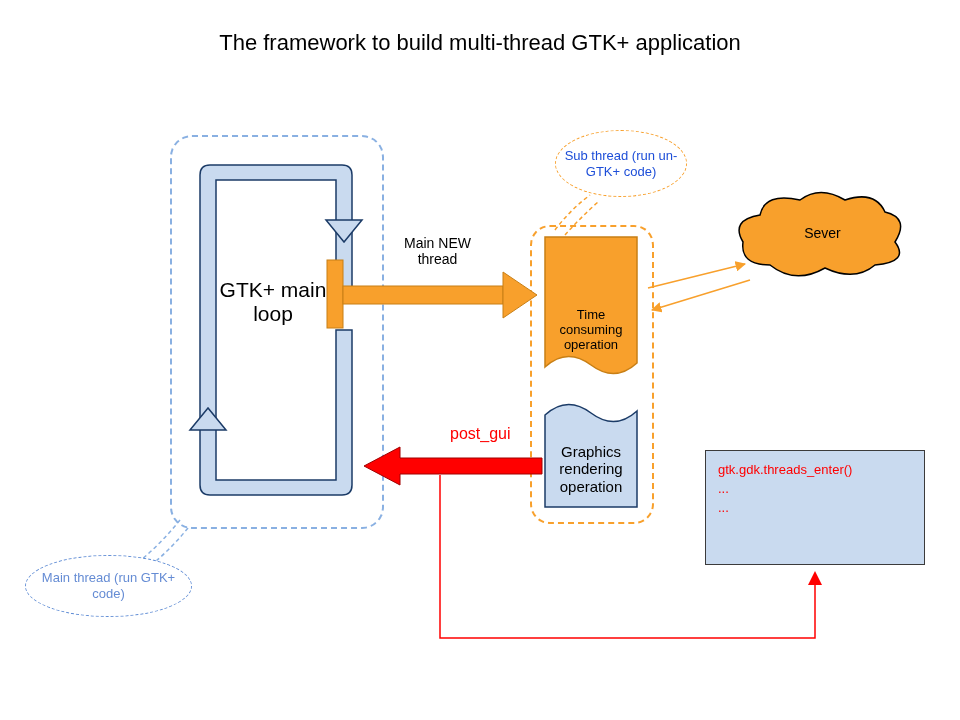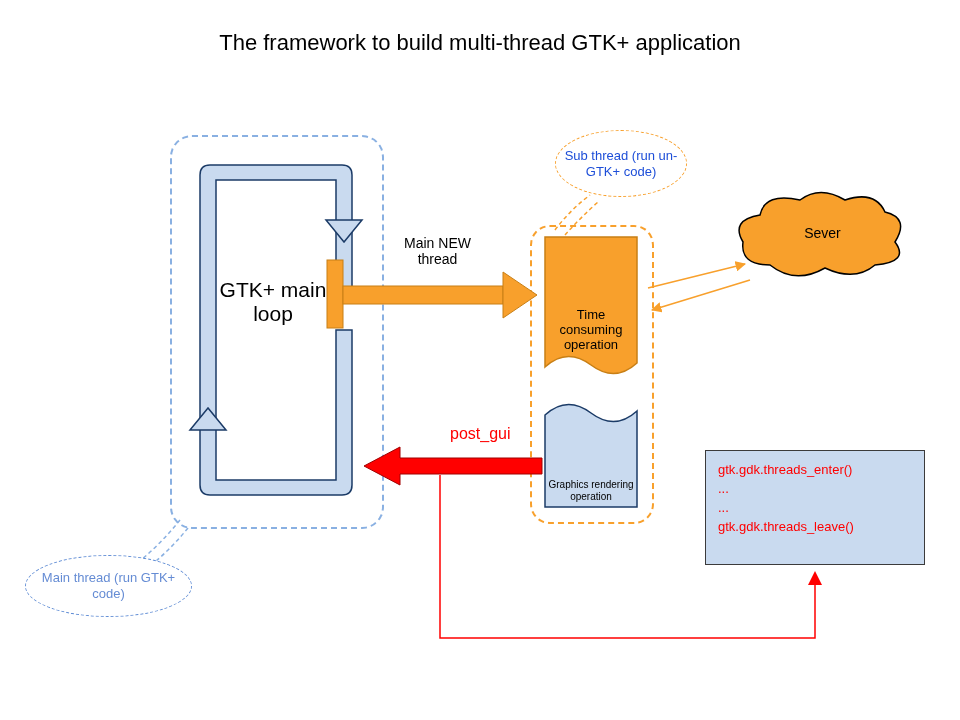--- a/index.html
+++ b/index.html
@@ -147,21 +147,21 @@
            Q24,112 2,132 Z" fill="#f8a02c" stroke="#c87f15" stroke-width="1.5"></path>
 </svg>
 <div class="abs label" style="left:548px; top:308px; width:86px; font-size:13px;">Time consuming operation</div>
 
 <svg style="left:543px; top:395px; width:96px; height:115px;">
   <path d="M2,20
            Q24,0 48,18
            Q72,36 94,16
            L94,112 L2,112 Z" fill="#c9daef" stroke="#1b3b67" stroke-width="1.5"></path>
 </svg>
-<div class="abs label" style="left:548px; top:443px; width:86px; font-size:10px;margin-top:36px;">Graphics rendering operation</div>
+<div class="abs label" style="left:548px; top:443px; width:86px; font-size:15px;">Graphics rendering operation</div>
 
 <svg style="left:735px; top:190px; width:170px; height:95px;">
   <path d="M35,75
            Q5,75 8,52
            Q-5,30 25,25
            Q30,2 65,10
            Q85,-5 110,10
            Q140,0 150,22
            Q175,28 160,52
            Q175,72 140,75
@@ -192,14 +192,13 @@
     </marker>
   </defs>
   <path d="M10,2 L10,165 L385,165 L385,105" fill="none" stroke="#ff0000" stroke-width="1.5"></path>
   <path d="M378,112 L385,98 L392,112 Z" fill="#ff0000"></path>
 </svg>
 
 <div class="abs code-box">
   <div>gtk.gdk.threads_enter()</div>
   <div>...</div>
   <div>...</div>
-  <div>gtk.gdk.threads_leave()</div>
 </div>
 
 </body></html>

